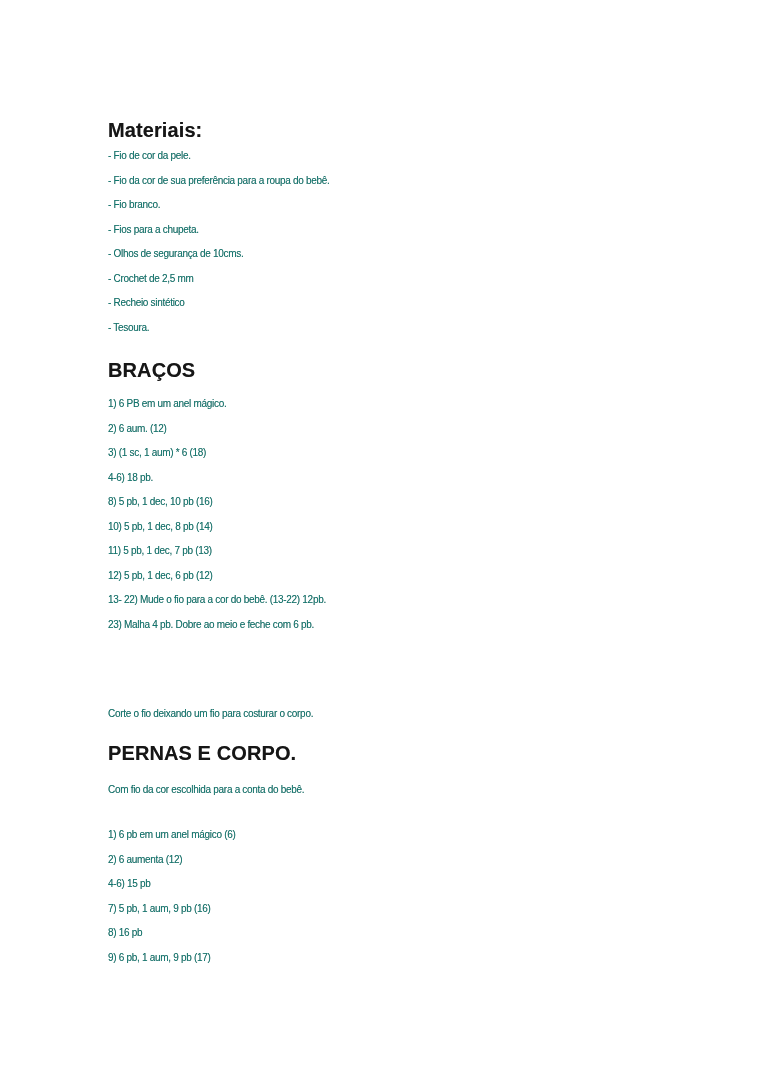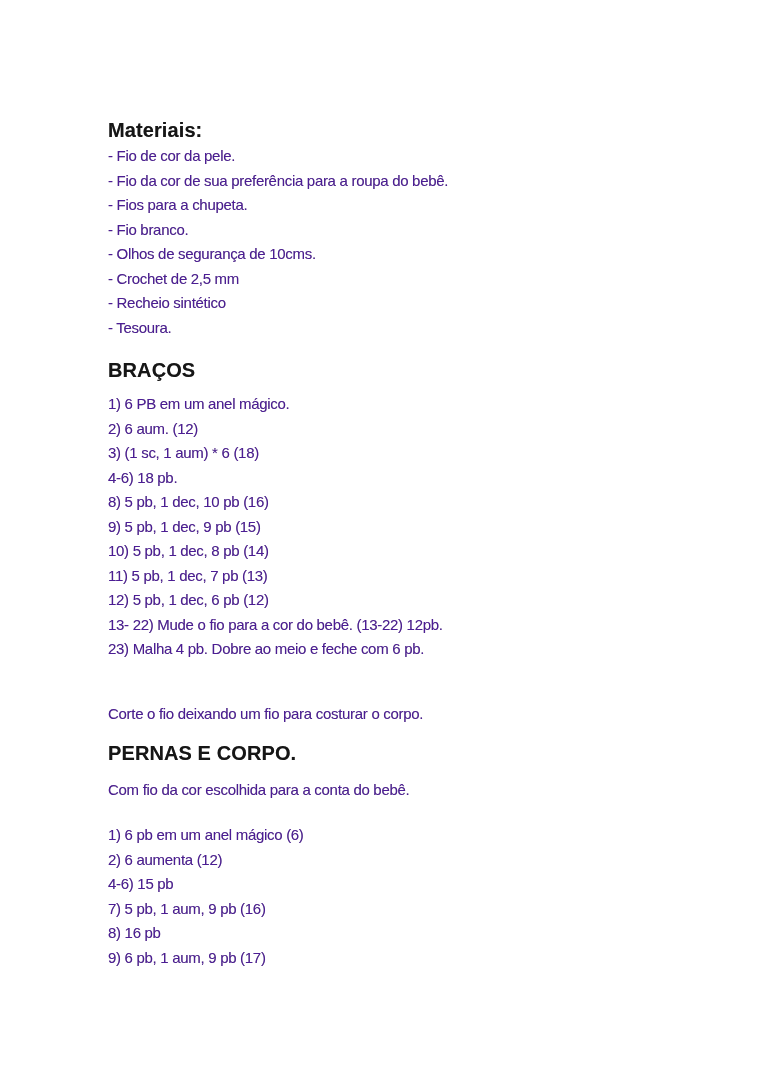--- a/index.html
+++ b/index.html
@@ -24,23 +24,23 @@
     line-height: 25px;
     font-weight: bold;
     letter-spacing: 0.1px;
     color: #161616;
     text-shadow: 0 0 0.5px rgba(0,0,0,0.45);
     white-space: nowrap;
   }
   .textblock {
     position: absolute;
     left: 108px;
-    font-size: 15px;
+    font-size: 10px;
     letter-spacing: -0.3px;
-    color: #4c1d95;
+    color: #0f766e;
     text-shadow: 0 0 0.5px rgba(0,0,0,0.35);
   }
   .line {
     height: 24.5px;
     line-height: 24.5px;
     white-space: nowrap;
   }
   
   #materials-heading { top: 118px; }
   #materials-list    { top: 144px; }
@@ -54,37 +54,36 @@
 </head>
 <body>
 
 <div class="page">
 
   <div id="materials-heading" class="heading">Materiais:</div>
 
   <div id="materials-list" class="textblock">
     <div class="line">- Fio de cor da pele.</div>
     <div class="line">- Fio da cor de sua preferência para a roupa do bebê.</div>
+    <div class="line">- Fio branco.</div>
     <div class="line">- Fios para a chupeta.</div>
-    <div class="line">- Fio branco.</div>
     <div class="line">- Olhos de segurança de 10cms.</div>
     <div class="line">- Crochet de 2,5 mm</div>
     <div class="line">- Recheio sintético</div>
     <div class="line">- Tesoura.</div>
   </div>
 
   <div id="arms-heading" class="heading">BRAÇOS</div>
 
   <div id="arms-list" class="textblock">
     <div class="line">1) 6 PB em um anel mágico.</div>
     <div class="line">2) 6 aum. (12)</div>
     <div class="line">3) (1 sc, 1 aum) * 6 (18)</div>
     <div class="line">4-6) 18 pb.</div>
     <div class="line">8) 5 pb, 1 dec, 10 pb (16)</div>
-    <div class="line">9) 5 pb, 1 dec, 9 pb (15)</div>
     <div class="line">10) 5 pb, 1 dec, 8 pb (14)</div>
     <div class="line">11) 5 pb, 1 dec, 7 pb (13)</div>
     <div class="line">12) 5 pb, 1 dec, 6 pb (12)</div>
     <div class="line">13- 22) Mude o fio para a cor do bebê. (13-22) 12pb.</div>
     <div class="line">23) Malha 4 pb. Dobre ao meio e feche com 6 pb.</div>
   </div>
 
   <div id="arms-note" class="textblock line">Corte o fio deixando um fio para costurar o corpo.</div>
 
   <div id="legs-heading" class="heading">PERNAS E CORPO.</div>

